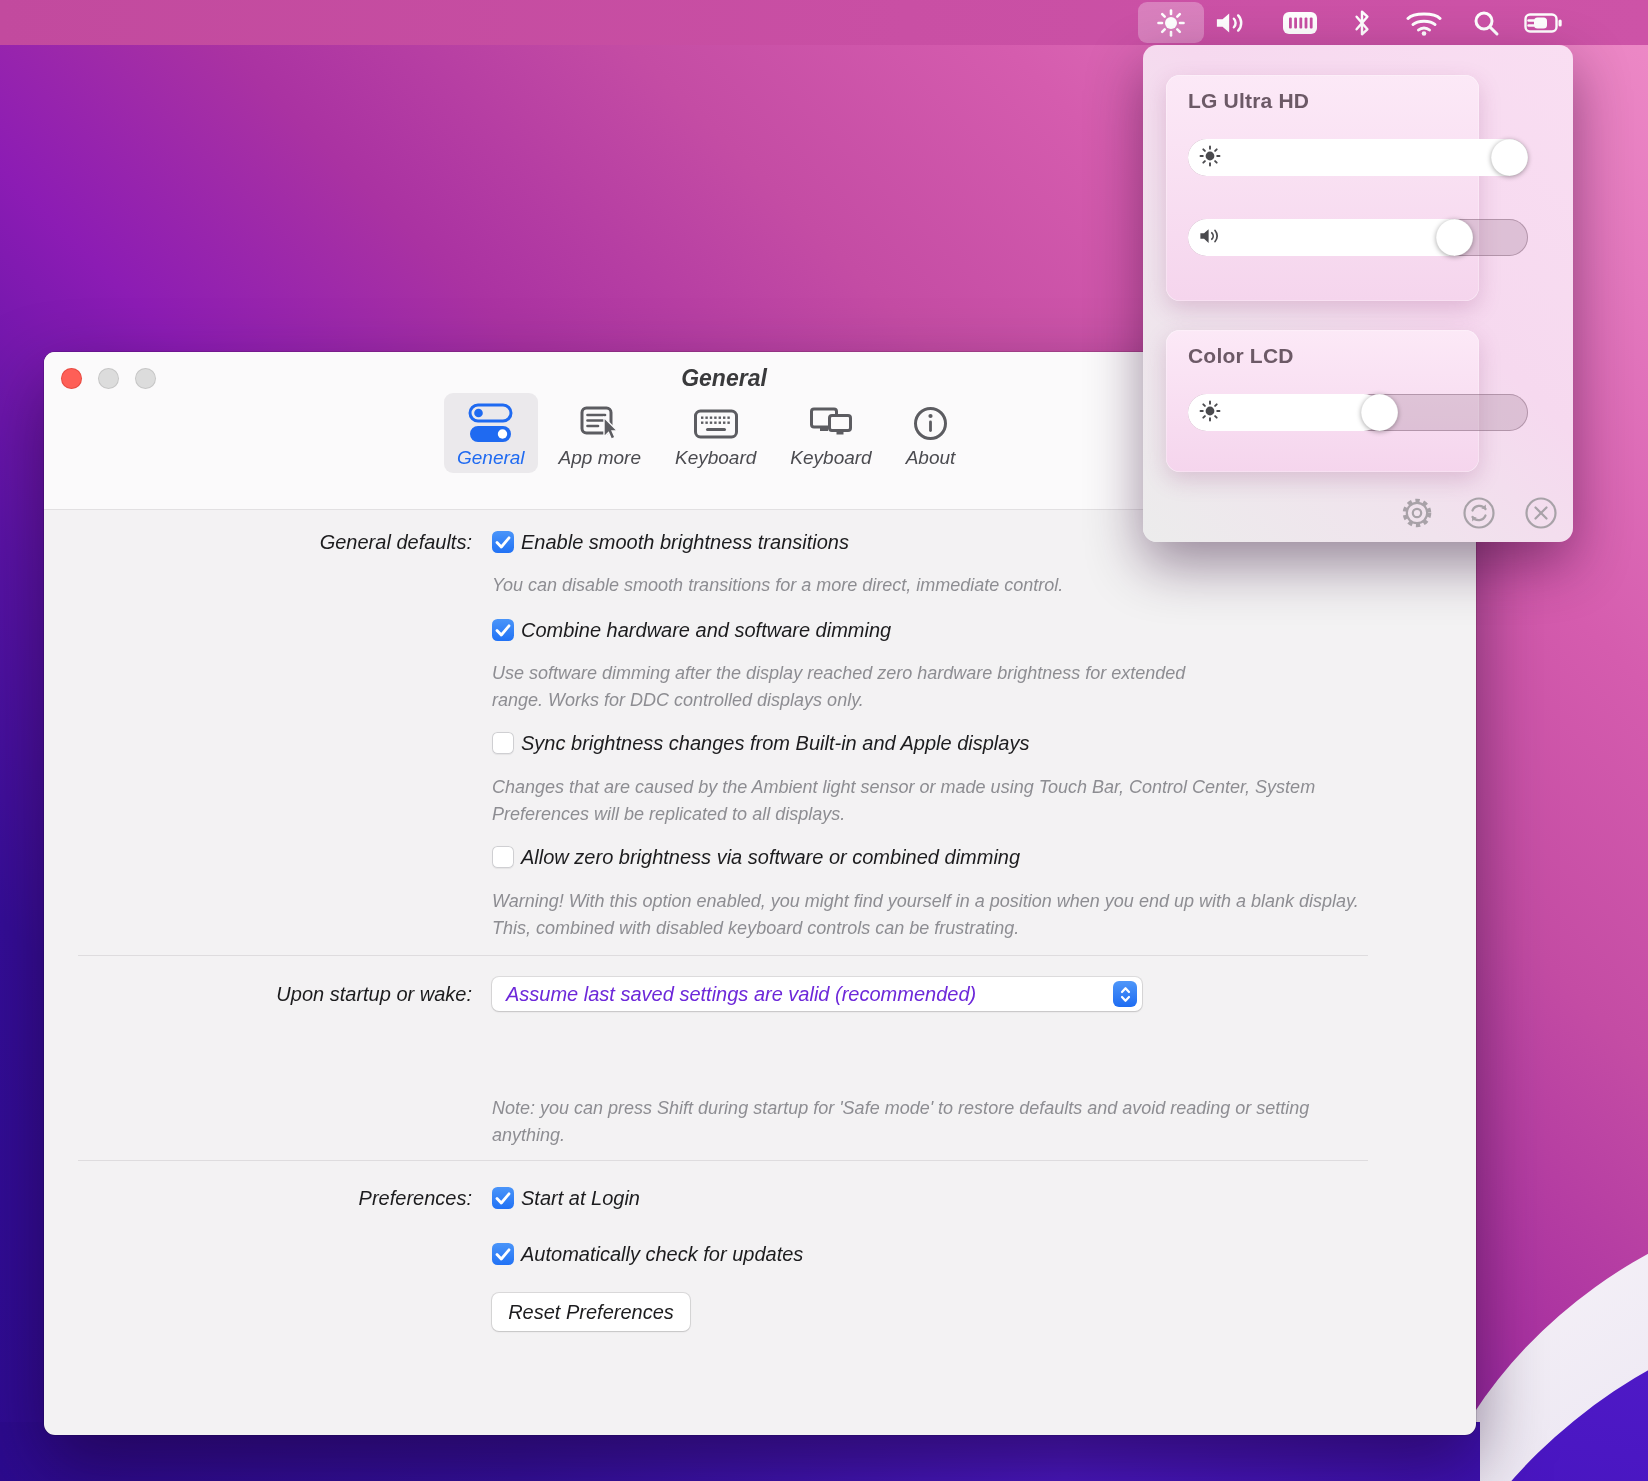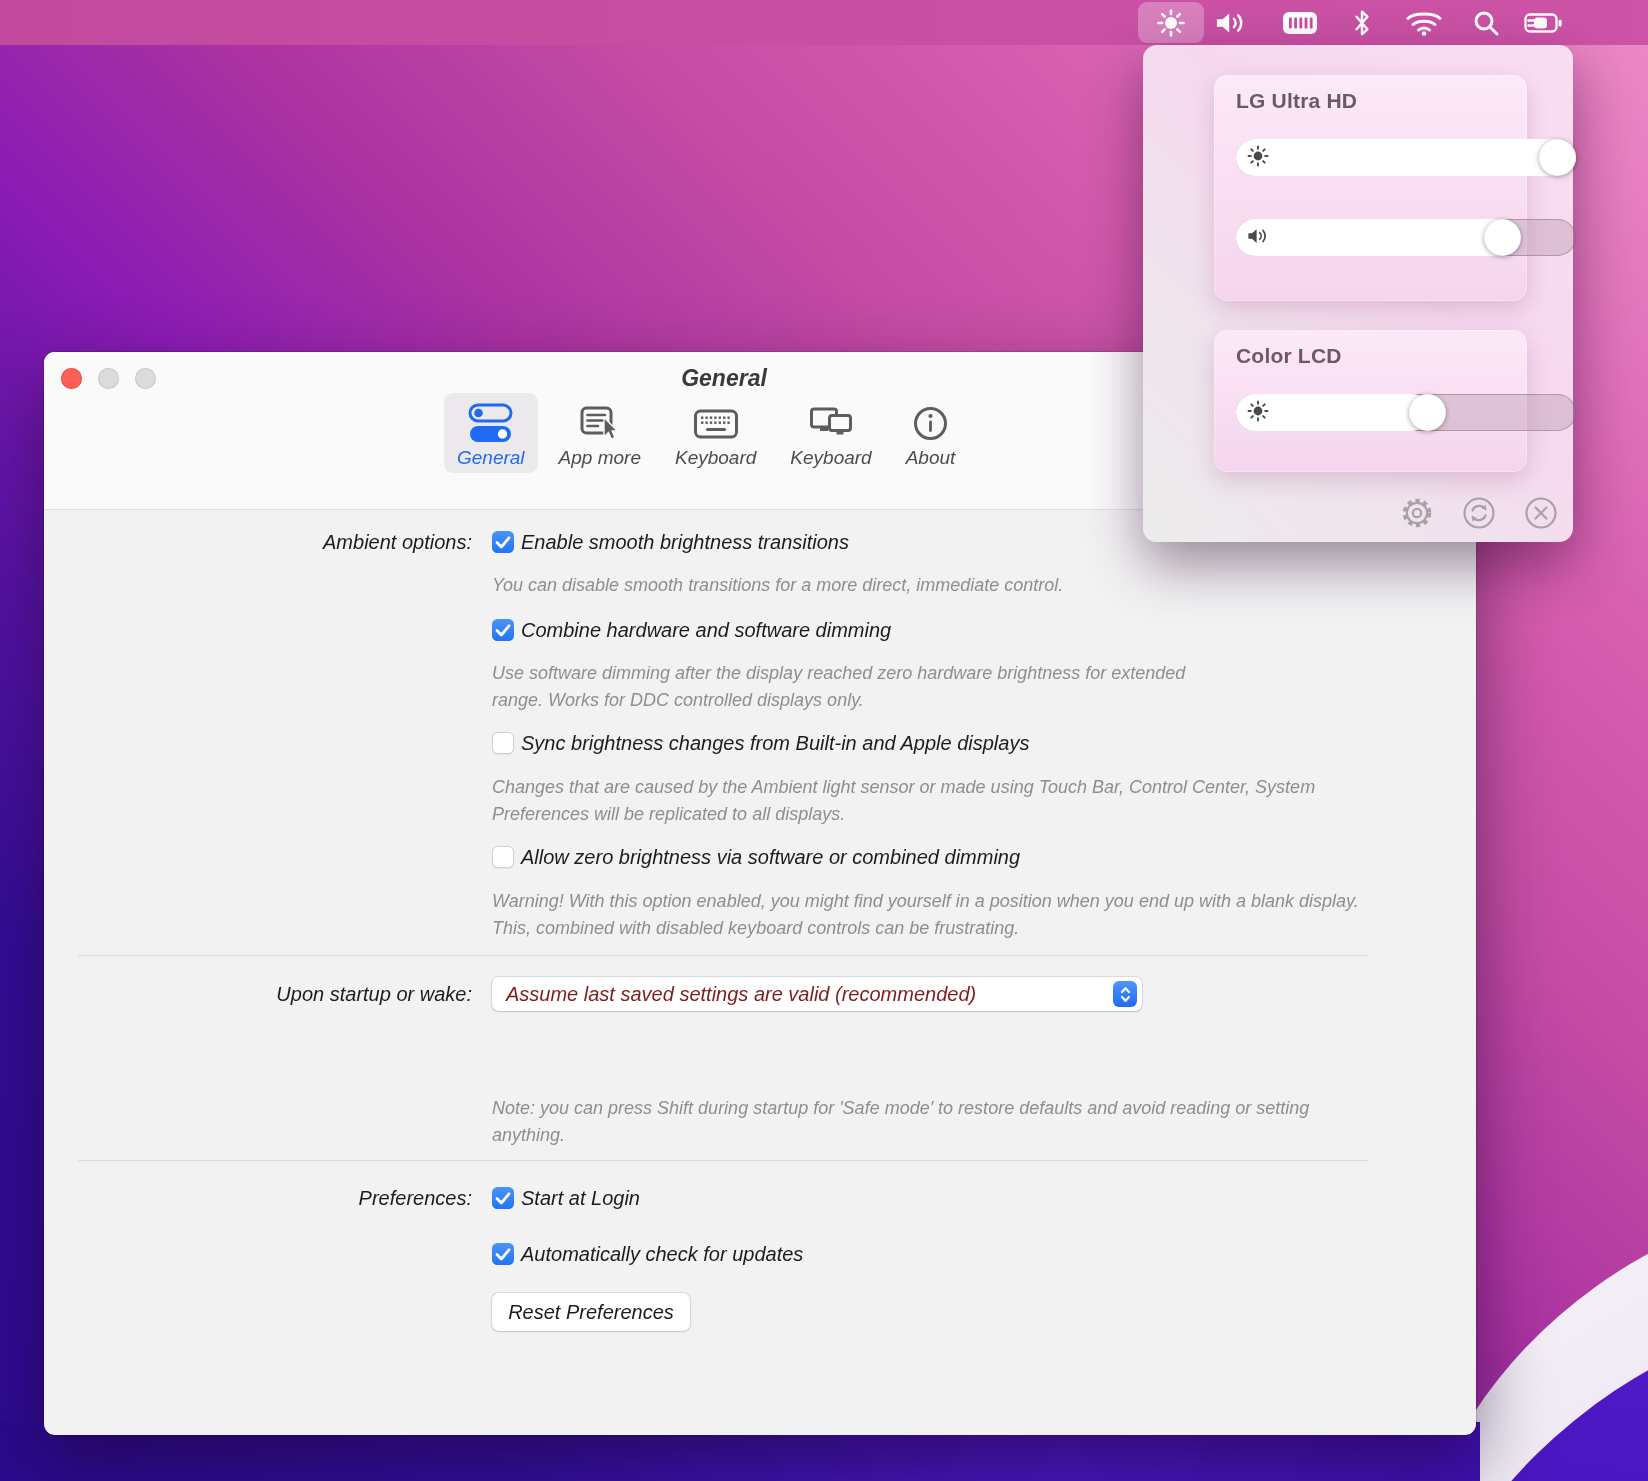--- a/index.html
+++ b/index.html
@@ -30,21 +30,21 @@
     display:flex; align-items:center; justify-content:center; }
   .mb-item svg, .mb-pill svg { display:block; }
 
   
   .panel { position:absolute; left:1143px; top:45px; width:430px; height:497px; z-index:6;
     border-radius:14px;
     background:linear-gradient(225deg,#f9def2 0%,#f6d9ef 42%,#f0e3ed 68%,#ececec 100%);
     box-shadow:0 22px 55px rgba(40,5,45,.45); }
   .display-card { position:absolute; left:23px; width:313px; border-radius:14px;
     background:linear-gradient(180deg,#fce9f7 0%,#f5d5ed 100%);
-    box-shadow:0 8px 22px rgba(140,60,120,.22), inset 0 0 0 .5px rgba(255,255,255,.55);margin-left:48px; }
+    box-shadow:0 8px 22px rgba(140,60,120,.22), inset 0 0 0 .5px rgba(255,255,255,.55); }
   .card-lg { top:30px; height:226px; }
   .card-lcd { top:285px; height:142px; }
   .card-title { position:absolute; left:22px; top:14px; font-size:21px; font-weight:700;
     color:#6c5966; letter-spacing:.2px; }
   .slider { position:absolute; left:22px; width:340px; height:37px; border-radius:19px;
     background:rgba(167,138,160,.32);
     box-shadow:inset 0 0 0 1px rgba(110,80,100,.38); }
   .slider .fill { position:absolute; left:0; top:0; bottom:0;
     width:calc(var(--v) * 100%); background:#fff; border-radius:19px; }
   .slider .knob { position:absolute; top:0; left:calc((100% - 37px) * var(--v));
@@ -86,21 +86,21 @@
   .checkbox { width:22px; height:22px; border-radius:5.5px; background:#fff; flex:0 0 22px;
     box-shadow:inset 0 0 0 1px #cfcfd2, 0 .5px 1px rgba(0,0,0,.06);
     display:flex; align-items:center; justify-content:center; }
   .checkbox svg { display:none; }
   .checkbox.checked { background:linear-gradient(180deg,#4a95f9,#2172f5); box-shadow:none; }
   .checkbox.checked svg { display:block; }
   .hdivider { position:absolute; left:34px; width:1290px; height:1px; background:#dedcde; }
   .select { position:absolute; left:448px; width:650px; height:34px; border-radius:7px;
     background:#fff; display:flex; align-items:center; padding:0 5px 0 14px;
     box-shadow:0 0 0 1px rgba(0,0,0,.09), 0 1px 2px rgba(0,0,0,.12); }
-  .select-value { font-size:20px; color:#7f1d1d; white-space:nowrap; }
+  .select-value { font-size:20px; color:#6d28d9; white-space:nowrap; }
   .stepper { margin-left:auto; width:24px; height:26px; border-radius:6px;
     background:linear-gradient(180deg,#4f97f9,#1e6cf2);
     display:flex; align-items:center; justify-content:center; }
   .push-btn { position:absolute; left:448px; width:198px; height:38px; border-radius:7px;
     background:#fff; box-shadow:0 0 0 1px rgba(0,0,0,.10), 0 1px 2px rgba(0,0,0,.10);
     display:flex; align-items:center; justify-content:center;
     font-size:20px; color:#1c1c1e; }
 </style>
 </head>
 <body>
@@ -333,21 +333,21 @@
             <circle cx="20.5" cy="20.5" r="15" fill="none" stroke="#5c5c61" stroke-width="3"></circle>
             <circle cx="20.5" cy="13" r="2.1" fill="#5c5c61"></circle>
             <rect x="19.1" y="17.5" width="2.8" height="11.5" rx="1.4" fill="#5c5c61"></rect>
           </svg>
         </span>
         <span class="t-label">About</span>
       </div>
     </div>
   </div>
 
-  <div class="col-label" style="top:178px">Ambient options:</div>
+  <div class="col-label" style="top:178px">General defaults:</div>
 
   <div class="opt-row" style="top:178px">
     <span class="checkbox checked">
       <svg width="22" height="22" viewBox="0 0 22 22">
           <path d="M5 11.5 L9.3 16 L17 6.8" fill="none" stroke="#fff" stroke-width="2.8" stroke-linecap="round" stroke-linejoin="round"></path>
         </svg>
     </span>
     <span class="opt-label">Enable smooth brightness transitions</span>
   </div>
   <div class="caption" style="top:220px">You can disable smooth transitions for a more direct, immediate control.</div>

